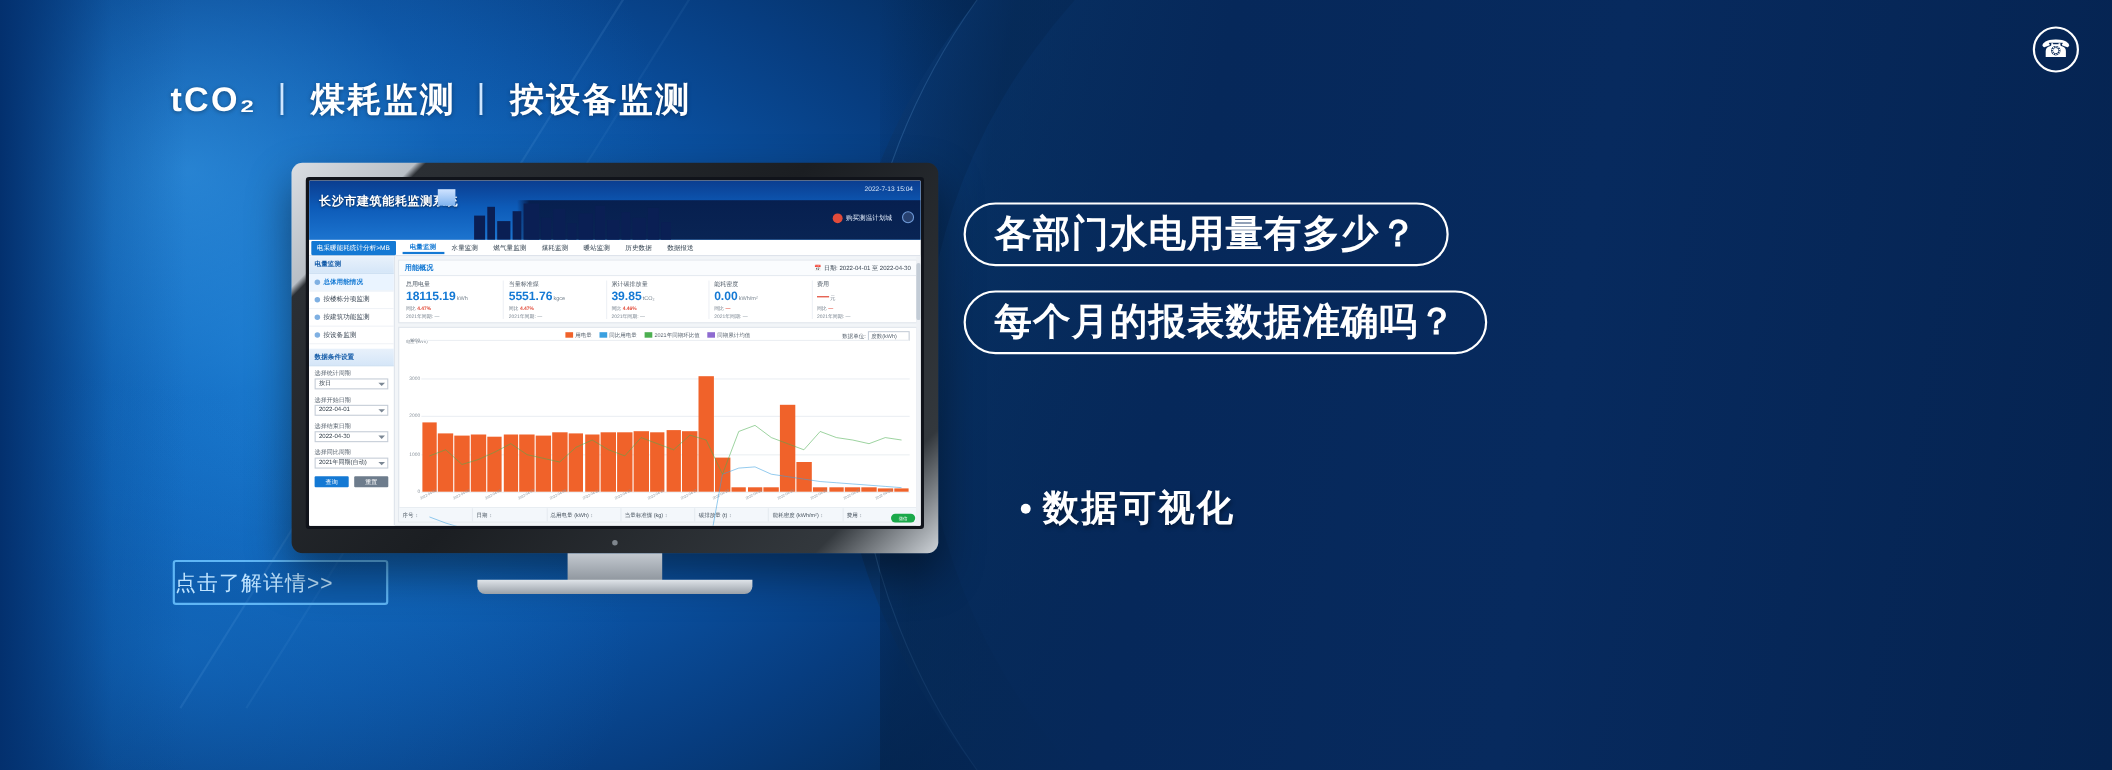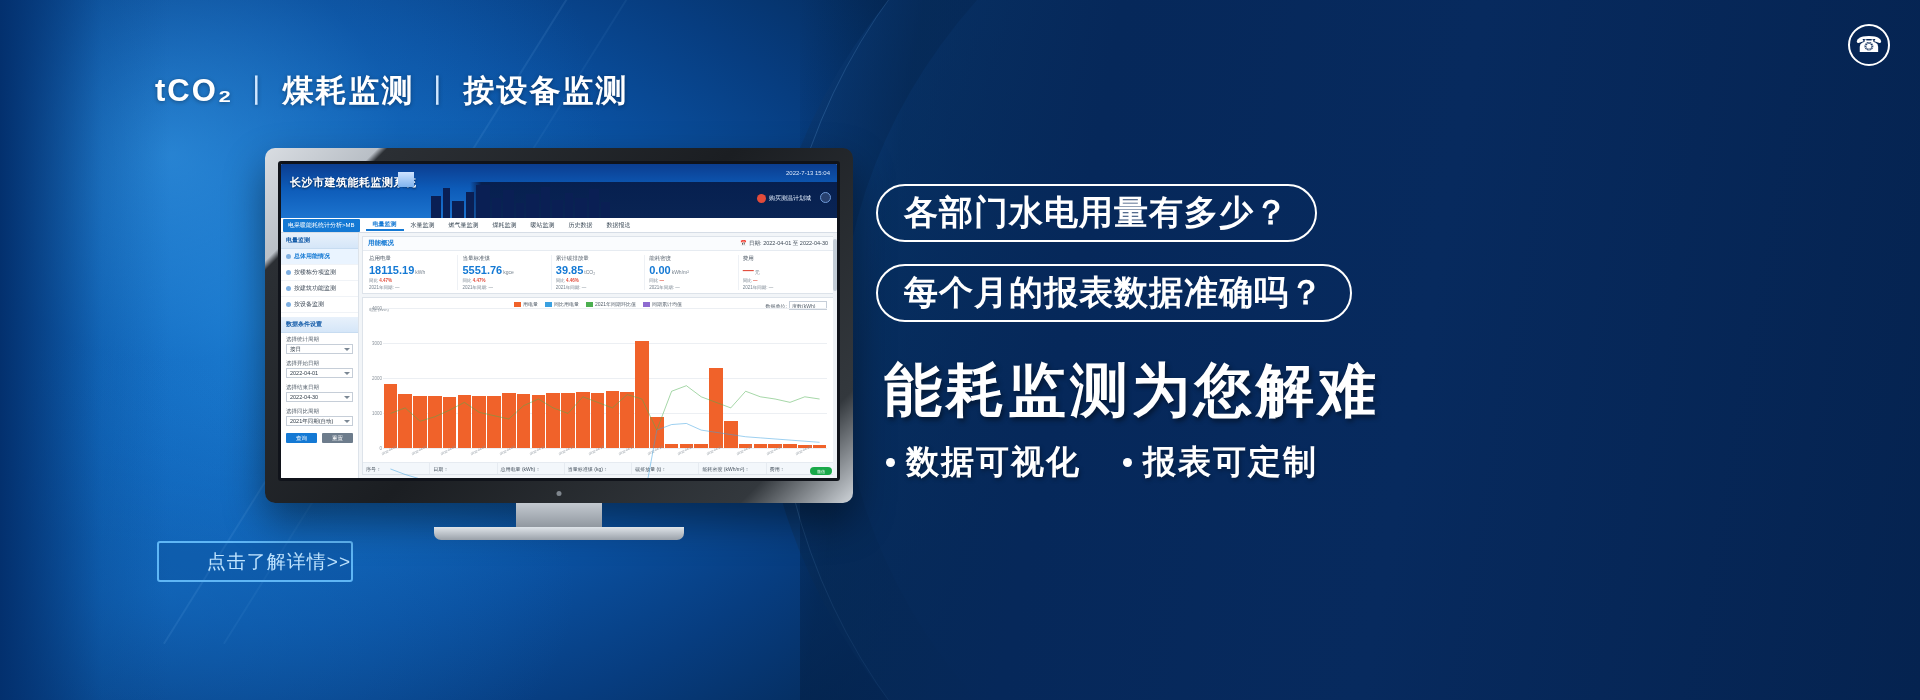--- a/index.html
+++ b/index.html
@@ -76,25 +76,24 @@
   .phone-num {
     font-size:44px; font-weight:400; color:#ffffff; letter-spacing:1px;
     font-family:"Liberation Sans","DejaVu Sans",sans-serif;
   }
 
   
   .cta {
     position:absolute; left:157px; top:509px;
     width:196px; height:41px;
     border:2px solid #5fb6f5; border-radius:3px;
-    display:flex; align-items:center; justify-content:flex-end;
+    display:flex; align-items:center; justify-content:flex-start;
     color:#bfe4ff; font-size:19px; letter-spacing:1px;
     background:rgba(8,60,130,.18);
     cursor:pointer;
-    margin-top:32px;
   }
 
   
   .monitor {
     position:absolute; left:265px; top:148px; width:588px; height:355px;
   }
   .bezel {
     position:absolute; inset:0;
     background:linear-gradient(135deg,#d9dde2 0%, #b9bfc6 12%, #2b2f34 13%, #1b1e22 50%, #33383d 88%, #cfd4d9 100%);
     border-radius:10px;
@@ -277,22 +276,22 @@
   #pill1 { left:876px; top:184px; height:58px; font-size:34px; letter-spacing:1px; }
   #pill2 { left:876px; top:264px; height:58px; font-size:34px; letter-spacing:1px; }
 
   .big-headline {
     position:absolute; left:884px; top:352px;
     font-size:58px; font-weight:800; color:#ffffff; letter-spacing:4px;
     white-space:nowrap;
     text-shadow:2px 3px 5px rgba(0,0,0,.45);
   }
   .bullets {
-    position:absolute; left:886px; top:440px;
-    display:flex; gap:42px; align-items:center;
+    position:absolute; left:928px; top:440px;
+    display:flex; gap:18px; align-items:center;
     color:#ffffff; font-size:33px; font-weight:700; letter-spacing:2px;
     white-space:nowrap;
     text-shadow:1px 2px 4px rgba(0,0,0,.35);
   }
   .bullets .b { display:flex; align-items:center; gap:11px; }
   .bullets .dot { width:9px; height:9px; border-radius:50%; background:#ffffff; display:inline-block; }
 </style>
 </head>
 <body>
 
@@ -554,25 +553,20 @@
     <div class="power-dot"></div>
   </div>
 
   <div class="pill" id="pill1">
     <span>各部门水电用量有多少？</span>
   </div>
   <div class="pill" id="pill2">
     <span>每个月的报表数据准确吗？</span>
   </div>
 
-  <div class="big-headline">能耗监测为您解难</div>
 
   <div class="bullets">
     <span class="b">
       <span class="dot"></span>
       <span>数据可视化</span>
     </span>
-    <span class="b">
-      <span class="dot"></span>
-      <span>报表可定制</span>
-    </span>
   </div>
 </div>
 
 </body></html>

